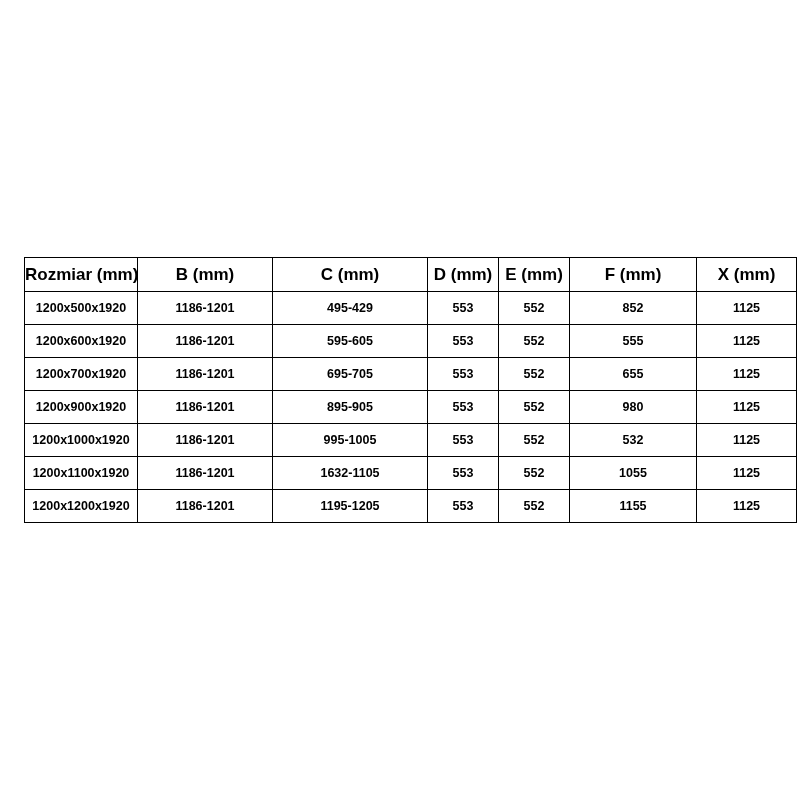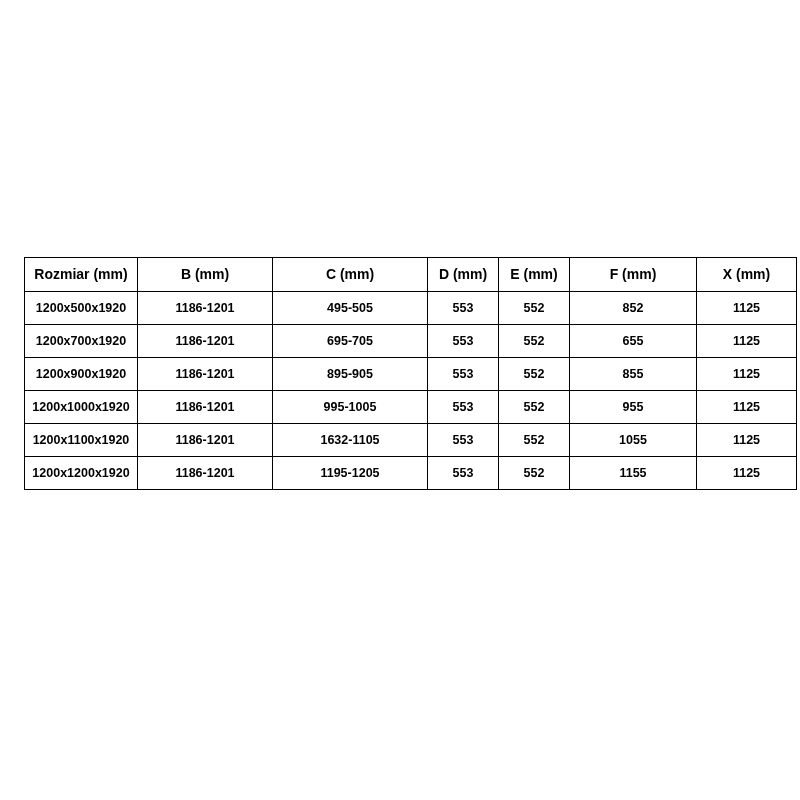--- a/index.html
+++ b/index.html
@@ -33,21 +33,21 @@
     font-size: 12.5px;
     padding: 0;
     height: 32px;
     line-height: 32px;
     white-space: nowrap;
   }
   table.spec-table thead th {
     font-weight: bold;
     height: 33px;
     line-height: 33px;
-    font-size: 14px;
+    font-size: 17px;
   }
   table.spec-table tbody td {
     font-weight: bold;
     font-size: 12.5px;
   }
   
   col.c0 { width: 113px; }
   col.c1 { width: 135px; }
   col.c2 { width: 155px; }
   col.c3 { width: 71px; }
@@ -77,51 +77,60 @@
         <th>D (mm)</th>
         <th>E (mm)</th>
         <th>F (mm)</th>
         <th>X (mm)</th>
       </tr>
     </thead>
     <tbody>
       <tr>
         <td>1200x500x1920</td>
         <td>1186-1201</td>
-        <td>495-505</td>
+        <td>495-429</td>
         <td>553</td>
         <td>552</td>
         <td>852</td>
+        <td>1125</td>
+      </tr>
+      <tr>
+        <td>1200x600x1920</td>
+        <td>1186-1201</td>
+        <td>595-605</td>
+        <td>553</td>
+        <td>552</td>
+        <td>555</td>
         <td>1125</td>
       </tr>
       <tr>
         <td>1200x700x1920</td>
         <td>1186-1201</td>
         <td>695-705</td>
         <td>553</td>
         <td>552</td>
         <td>655</td>
         <td>1125</td>
       </tr>
       <tr>
         <td>1200x900x1920</td>
         <td>1186-1201</td>
         <td>895-905</td>
         <td>553</td>
         <td>552</td>
-        <td>855</td>
+        <td>980</td>
         <td>1125</td>
       </tr>
       <tr>
         <td>1200x1000x1920</td>
         <td>1186-1201</td>
         <td>995-1005</td>
         <td>553</td>
         <td>552</td>
-        <td>955</td>
+        <td>532</td>
         <td>1125</td>
       </tr>
       <tr>
         <td>1200x1100x1920</td>
         <td>1186-1201</td>
         <td>1632-1105</td>
         <td>553</td>
         <td>552</td>
         <td>1055</td>
         <td>1125</td>

